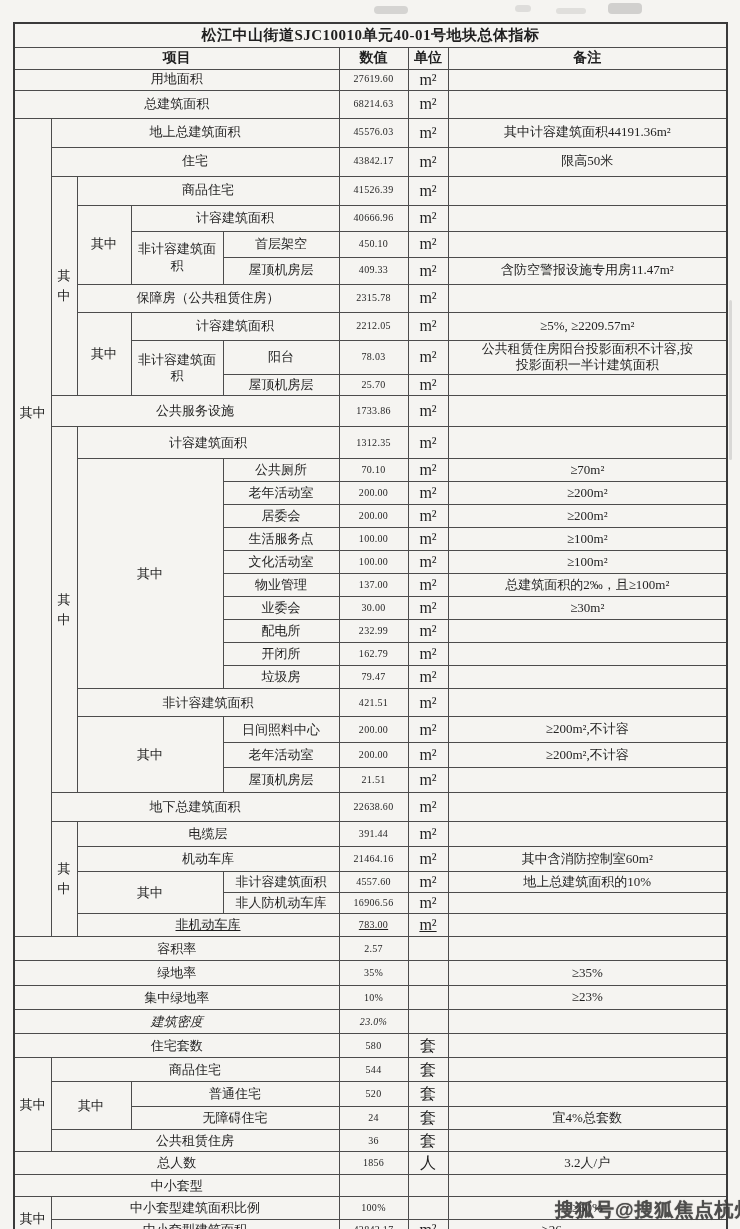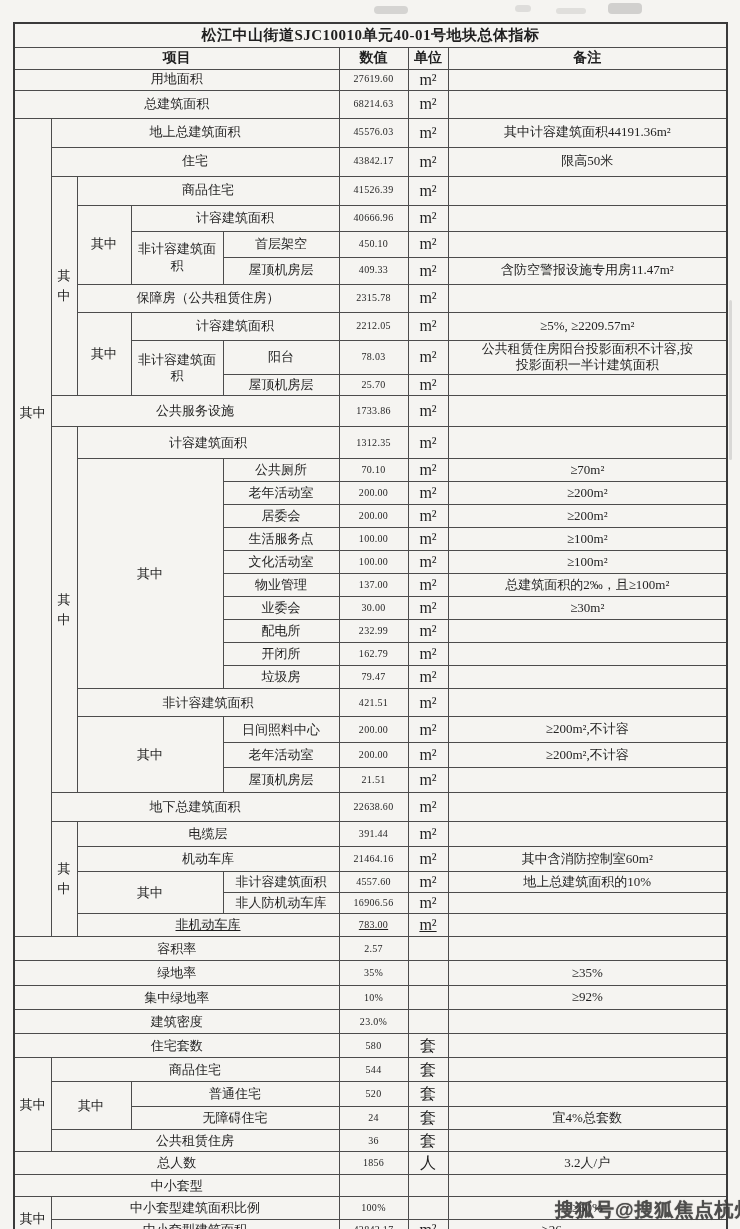--- a/index.html
+++ b/index.html
@@ -310,23 +310,23 @@
         <tr style="height: 25px;">
           <td class="item" colspan="5">绿地率</td>
           <td class="val">35%</td>
           <td class="unit"></td>
           <td class="rem">≥35%</td>
         </tr>
         <tr style="height: 24px;">
           <td class="item" colspan="5">集中绿地率</td>
           <td class="val">10%</td>
           <td class="unit"></td>
-          <td class="rem">≥92%</td>
-        </tr>
-        <tr style="height: 24px;">
+          <td class="rem">≥23%</td>
+        </tr>
+        <tr style="height: 24px; font-style: italic;">
           <td class="item" colspan="5">建筑密度</td>
           <td class="val">23.0%</td>
           <td class="unit"></td>
           <td class="rem"></td>
         </tr>
         <tr style="height: 24px;">
           <td class="item" colspan="5">住宅套数</td>
           <td class="val">580</td>
           <td class="unit">套</td>
           <td class="rem"></td>

